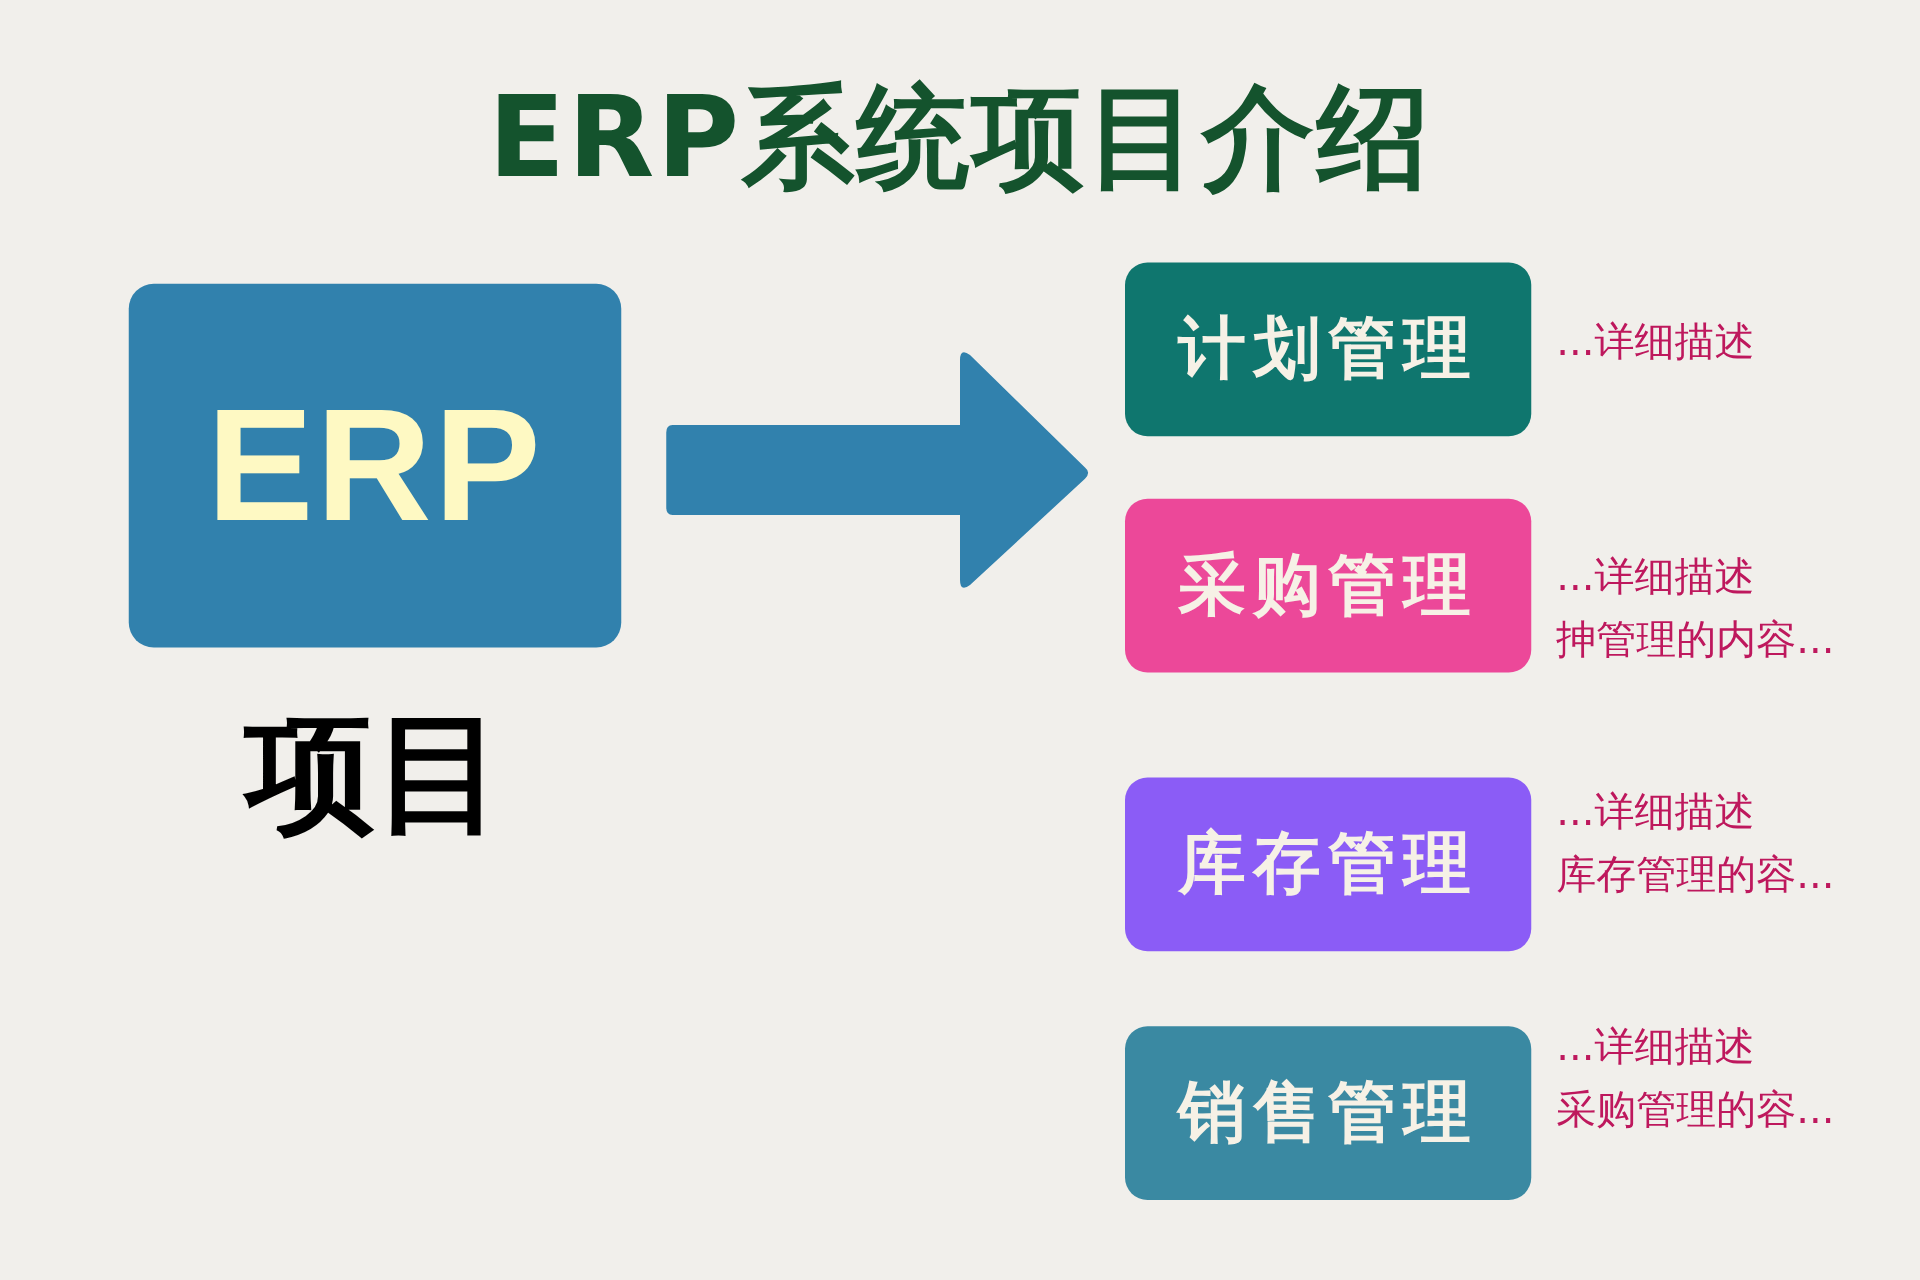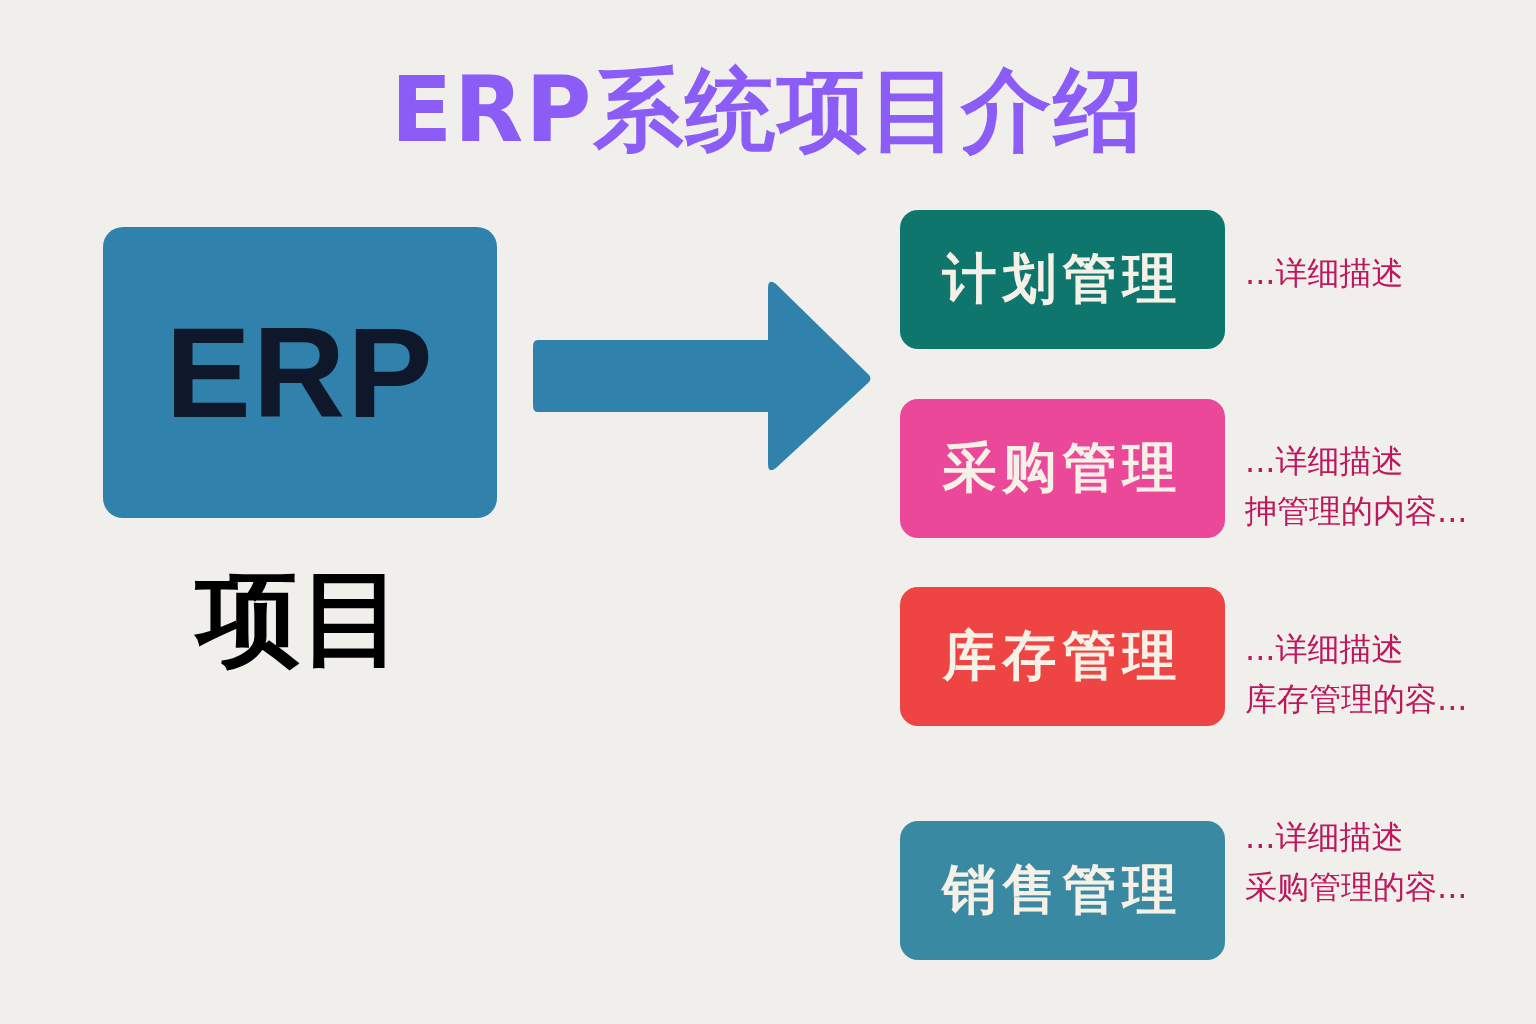--- a/index.html
+++ b/index.html
@@ -4,29 +4,29 @@
 <style>
   html, body { margin:0; padding:0; }
   body {
     width:1536px; height:1024px; overflow:hidden;
     background:#f1efeb;
     font-family:"DejaVu Sans","Liberation Sans",sans-serif;
     position:relative;
   }
   .title {
     position:absolute; left:0; top:50px; width:1536px; text-align:center;
-    font-size:90px; font-weight:bold; color:#8b5cf6; letter-spacing:2px;
+    font-size:90px; font-weight:bold; color:#14532d; letter-spacing:2px;
   }
   .erp-box {
     position:absolute; left:103px; top:227px; width:394px; height:291px;
     background:#3181ad; border-radius:20px;
     display:flex; align-items:center; justify-content:center;
   }
   .erp-box span {
-    color:#0f172a; font-size:128px; font-weight:bold;
+    color:#fef9c3; font-size:128px; font-weight:bold;
     font-family:"Liberation Sans","DejaVu Sans",sans-serif; letter-spacing:2px;
   }
   .erp-caption {
     position:absolute; left:150px; top:550px; width:300px; text-align:center;
     font-size:104px; font-weight:bold; color:#000000;
   }
   .arrow { position:absolute; left:530px; top:278px; }
   .module {
     position:absolute; left:900px; width:325px; height:139px; border-radius:18px;
     display:flex; align-items:center; justify-content:center;
@@ -59,21 +59,21 @@
 </div>
 
 <div class="module" style="top:399px;background:#ec4899;">
   <span>采购管理</span>
 </div>
 <div class="desc" style="top:436px;">
   <div>...详细描述</div>
   <div>抻管理的内容...</div>
 </div>
 
-<div class="module" style="top:587px;background:#ef4444;">
+<div class="module" style="top:622px;background:#8b5cf6;">
   <span>库存管理</span>
 </div>
 <div class="desc" style="top:624px;">
   <div>...详细描述</div>
   <div>库存管理的容...</div>
 </div>
 
 <div class="module" style="top:777px;background:#3a89a2;margin-top:44px;">
   <span>销售管理</span>
 </div>

